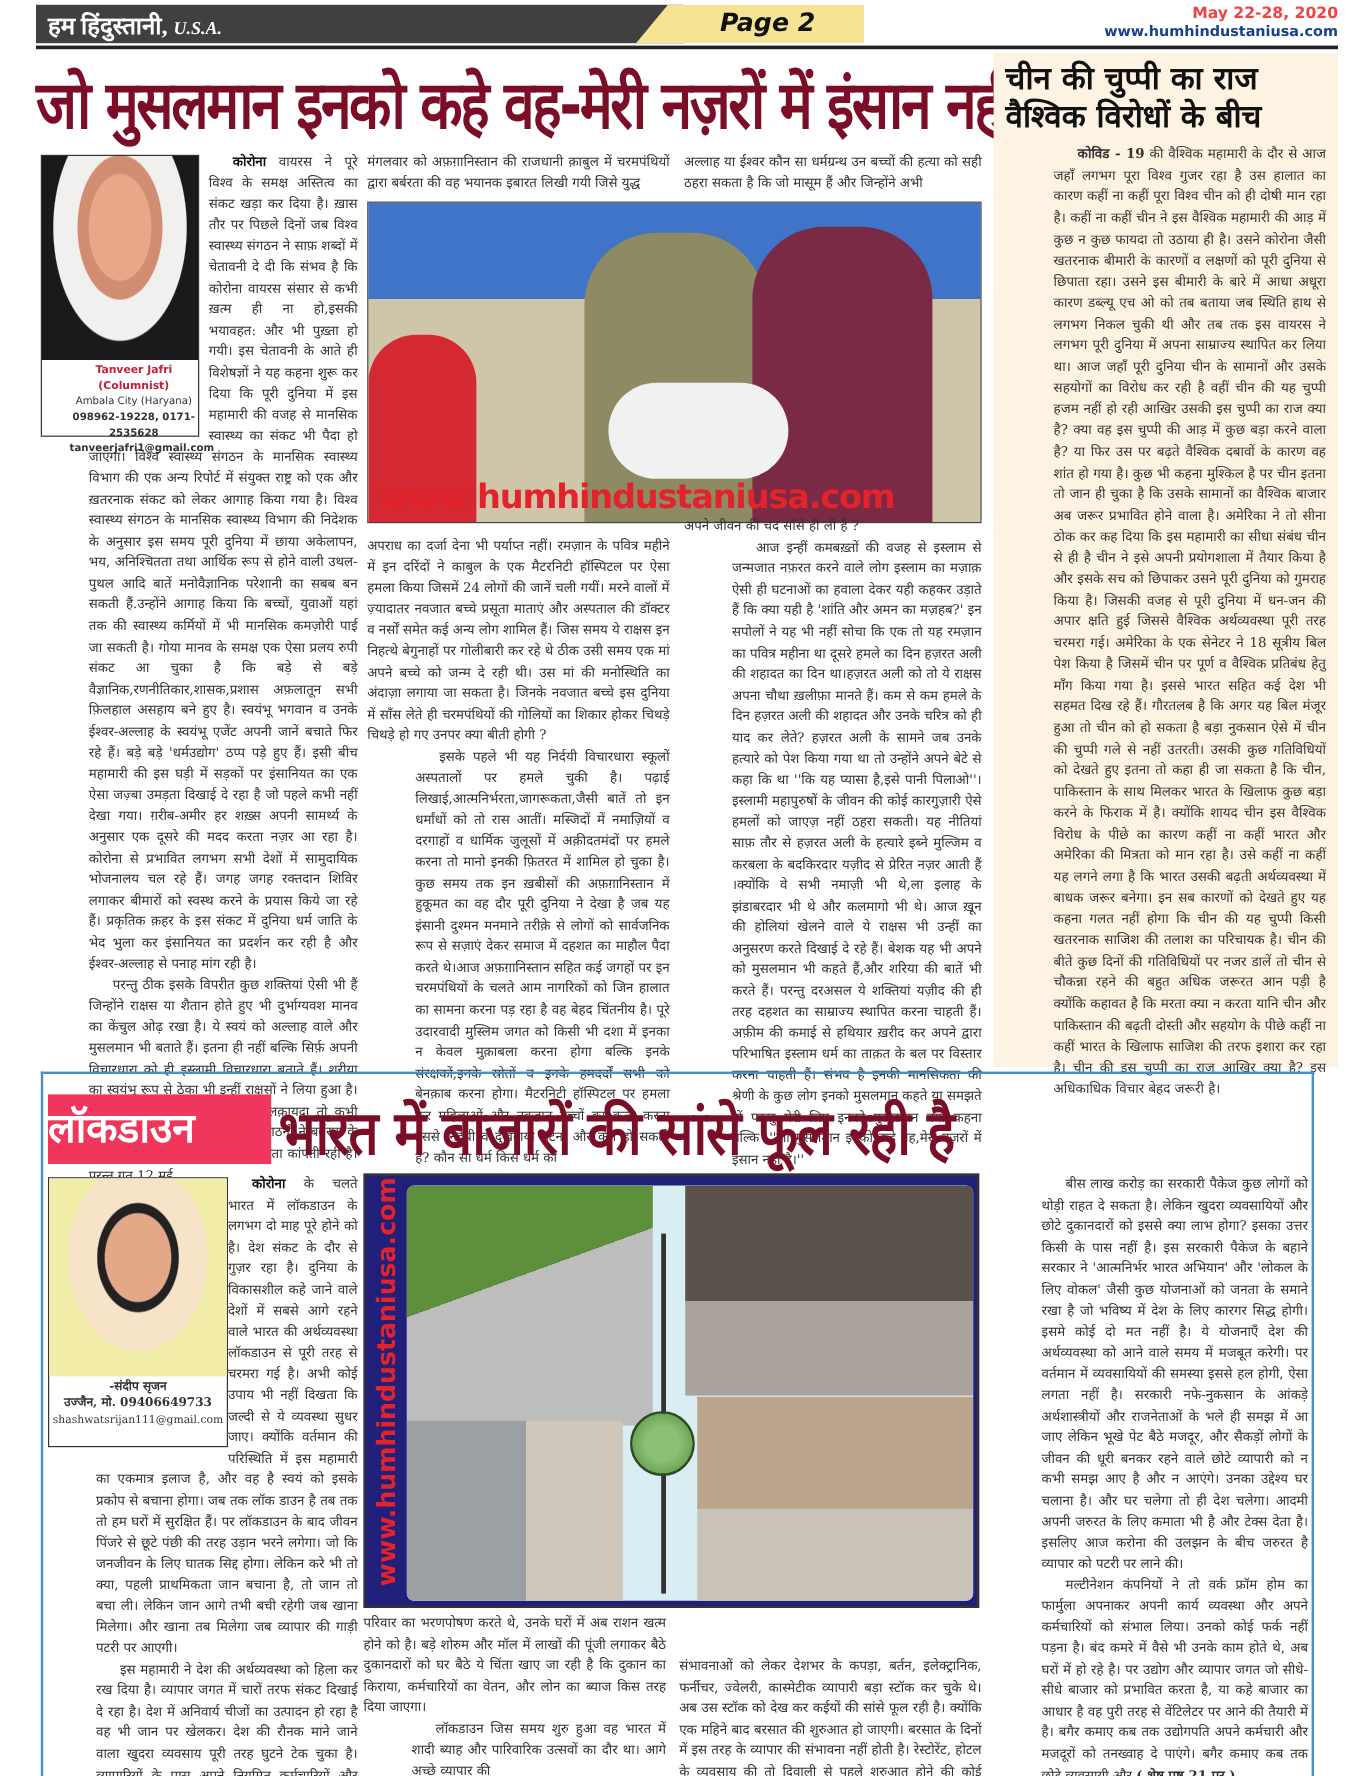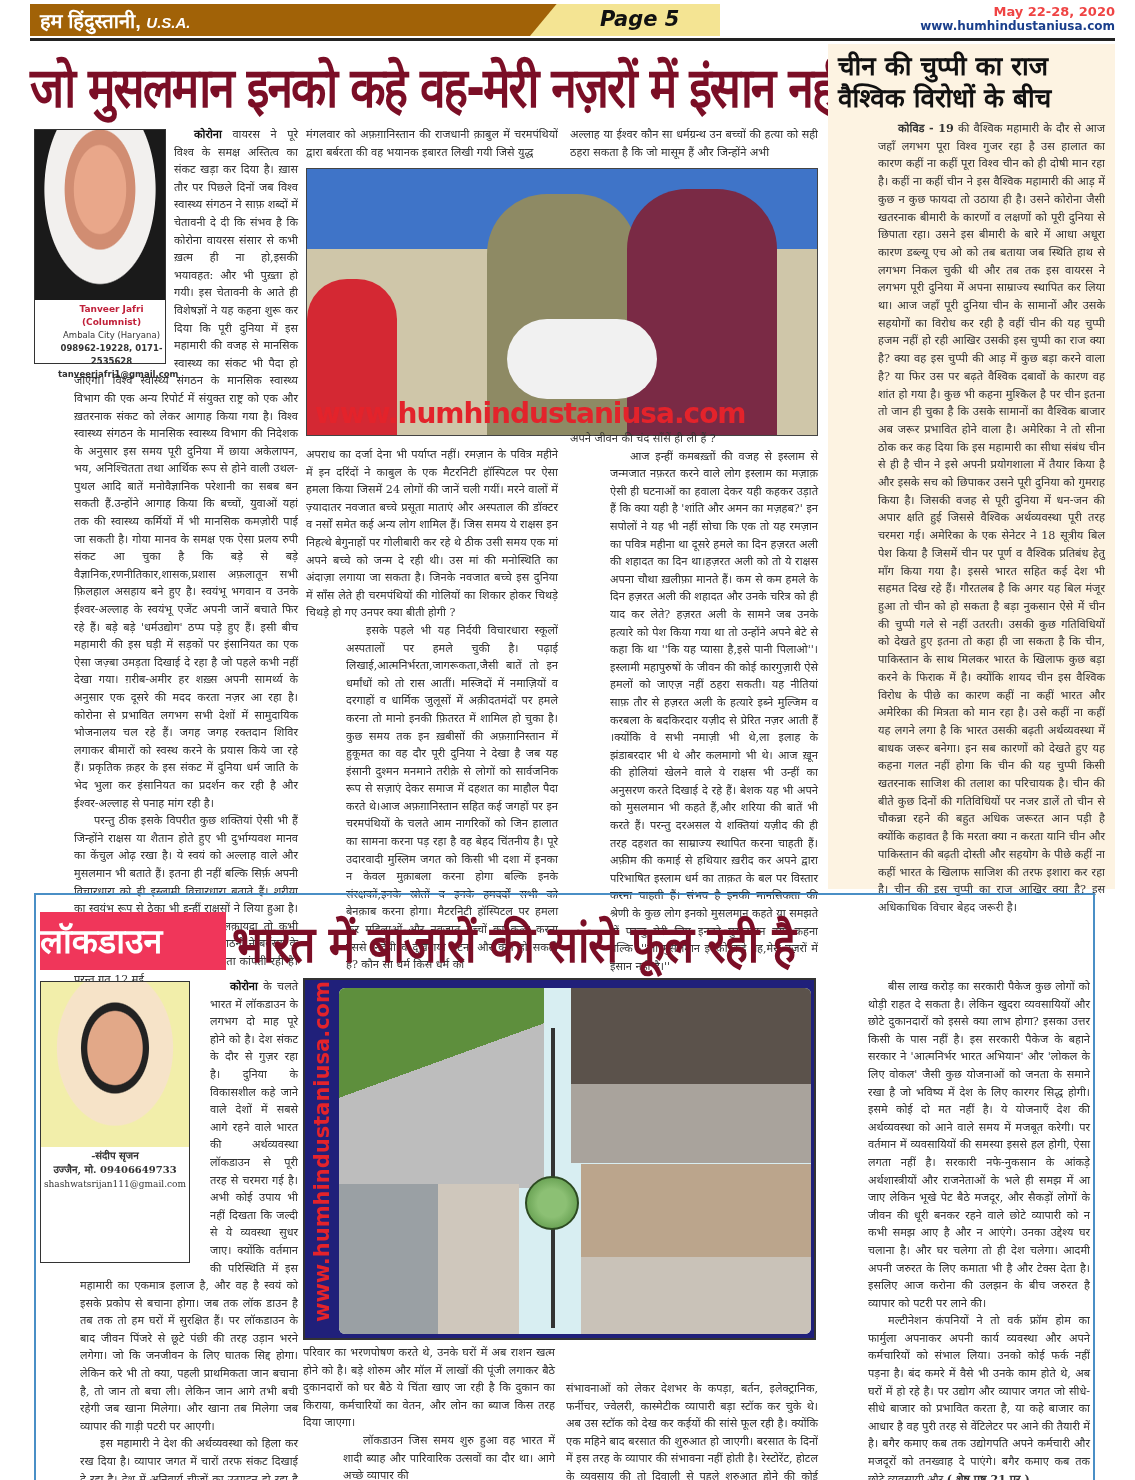--- a/index.html
+++ b/index.html
@@ -1,18 +1,18 @@
 <!DOCTYPE html>
 <html><head>
 <meta charset="utf-8">
 <style>
   * { box-sizing: border-box; margin: 0; padding: 0; }
   body { width: 1135px; height: 1480px; background: #ffffff; font-family: "DejaVu Serif", serif; color: #222; position: relative; overflow: hidden; }
   .header { position: absolute; left: 30px; top: 4px; width: 1085px; height: 34px; }
-  .masthead { position: absolute; left: 0; top: 0; width: 540px; height: 32px; background: #a16207; color: #fff; font-family: Liberation Sans, sans-serif; font-weight: bold; font-size: 20px; padding: 3px 10px; }
+  .masthead { position: absolute; left: 0; top: 0; width: 540px; height: 32px; background: #404040; color: #fff; font-family: Liberation Serif, serif; font-weight: bold; font-size: 20px; padding: 3px 10px; }
   .masthead .usa { font-style: italic; font-size: 15px; }
   .pageno { position: absolute; left: 500px; top: 0; width: 190px; height: 32px; background: #f4e493; clip-path: polygon(14% 0, 100% 0, 100% 100%, 0 100%); font-family: "DejaVu Sans", sans-serif; font-weight: bold; font-style: italic; font-size: 21px; padding: 3px 0 0 70px; color: #111; }
   .header-right { position: absolute; right: 0; top: 0; text-align: right; font-family: "DejaVu Sans", sans-serif; }
   .date { color: #ef4444; font-weight: bold; font-size: 13px; }
   .site { color: #1a3f8c; font-weight: bold; font-size: 12px; }
   .rule { position: absolute; left: 30px; top: 38px; width: 1085px; height: 3px; background: #222; }
 
   .headline1 { position: absolute; left: 30px; top: 48px; width: 795px; font-family: "DejaVu Sans", sans-serif; font-weight: bold; font-size: 46px; color: #7b0e26; letter-spacing: -2px; transform: scaleY(1.2); transform-origin: top left; white-space: nowrap; }
   .sidebox { position: absolute; left: 828px; top: 44px; width: 287px; height: 845px; background: #fdf3e2; }
   .side-title { font-family: "DejaVu Sans", sans-serif; font-weight: bold; font-size: 26px; color: #111; line-height: 32px; padding: 6px 10px 0 10px; }
@@ -32,21 +32,21 @@
   .pm-fig1 { position: absolute; left: 0; top: 110px; width: 90px; height: 158px; background: #d42833; border-radius: 40px 40px 0 0; }
   .pm-fig2 { position: absolute; left: 180px; top: 25px; width: 150px; height: 243px; background: #8e8a64; border-radius: 60px 60px 0 0; }
   .pm-fig3 { position: absolute; left: 320px; top: 20px; width: 150px; height: 248px; background: #7a2a45; border-radius: 60px 60px 0 0; }
   .pm-bundle { position: absolute; left: 200px; top: 150px; width: 150px; height: 80px; background: #f1f1f1; border-radius: 40px; }
   .pm-watermark { position: absolute; left: 8px; top: 228px; color: #e3232b; font-family: "DejaVu Sans", sans-serif; font-weight: bold; font-size: 28px; letter-spacing: -1px; }
 
   .box2 { position: absolute; left: 34px; top: 893px; width: 1061px; height: 590px; border: 2px solid #4a8fc6; border-bottom: none; }
   .tag { position: absolute; left: 40px; top: 912px; width: 186px; height: 58px; background: #f0365a; color: #fff; font-family: "DejaVu Sans", sans-serif; font-weight: bold; font-size: 34px; text-align: left; line-height: 58px; }
   .headline2 { position: absolute; left: 232px; top: 908px; font-family: "DejaVu Sans", sans-serif; font-weight: bold; font-size: 44px; color: #7b0e26; white-space: nowrap; letter-spacing: -1px; transform: scaleY(1.15); transform-origin: top left; }
 
-  .author2 { float: left; width: 150px; height: 282px; border: 1px solid #333; margin: 3px 20px 2px 0; background: #fff; }
+  .author2 { float: left; width: 150px; height: 225px; border: 1px solid #333; margin: 3px 0 2px 0; background: #fff; }
   .photo2 { width: 148px; height: 165px; background: radial-gradient(ellipse at 50% 40%, #e2a888 0 26%, #222 27% 32%, #f6e3c8 33% 55%, #f2eeaa 56%); }
   .cap2 { text-align: center; font-size: 10px; line-height: 14px; padding-top: 2px; font-weight: bold; }
   .cap2 .em { font-weight: normal; font-size: 9px; }
 
   .collage { position: absolute; left: 303px; top: 978px; width: 513px; height: 362px; background: #20207a; border: 2px solid #333; overflow: hidden; }
   .col-side { position: absolute; left: 2px; top: 5px; width: 28px; height: 350px; }
   .col-side span { position: absolute; left: -150px; top: 160px; width: 330px; transform: rotate(-90deg); color: #e3232b; font-family: "DejaVu Sans", sans-serif; font-weight: bold; font-size: 21px; white-space: nowrap; text-align: center; }
   .col-img { position: absolute; left: 34px; top: 8px; width: 472px; height: 346px; background: #d8eef2; border-radius: 6px; overflow: hidden; }
   .q1 { position:absolute; left:0; top:0; width:205px; height:200px; background: linear-gradient(160deg,#5e8f3d 0 40%, #bdbdbd 40%); }
   .q2 { position:absolute; right:0; top:0; width:240px; height:175px; background: linear-gradient(180deg,#5b524b 0 55%, #a9a39c 55%); }
@@ -58,21 +58,21 @@
   .footer-note { font-weight: bold; }
 </style>
 </head>
 <body>
 
 <div class="header">
   <div class="masthead">
     <span>हम हिंदुस्तानी,</span>
     <span class="usa">U.S.A.</span>
   </div>
-  <div class="pageno">Page 5</div>
+  <div class="pageno">Page 2</div>
   <div class="header-right">
     <div class="date">May 22-28, 2020</div>
     <div class="site">www.humhindustaniusa.com</div>
   </div>
 </div>
 <div class="rule"></div>
 
 <div class="headline1">जो मुसलमान इनको कहे वह-मेरी नज़रों में इंसान नहीं है</div>
 
 <div class="col" style="left:34px; top:126px; width:264px;">

